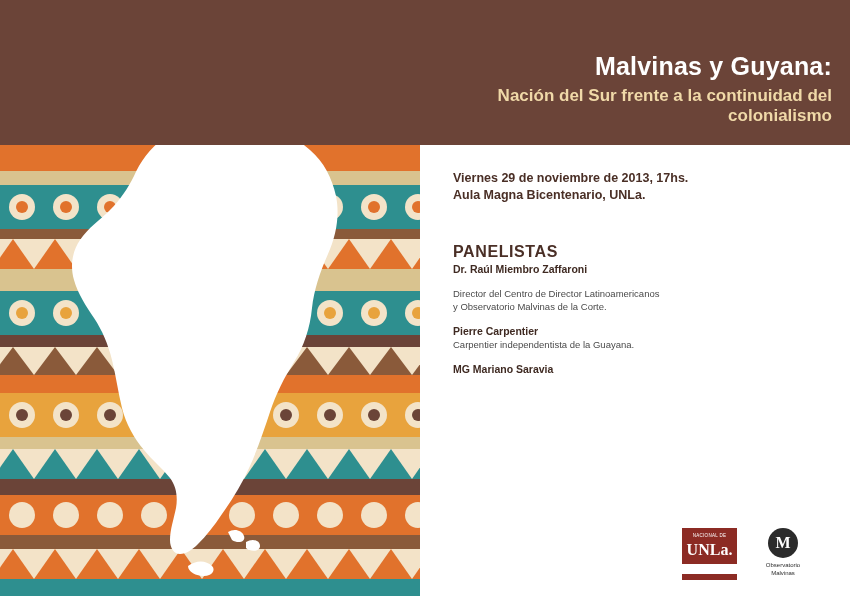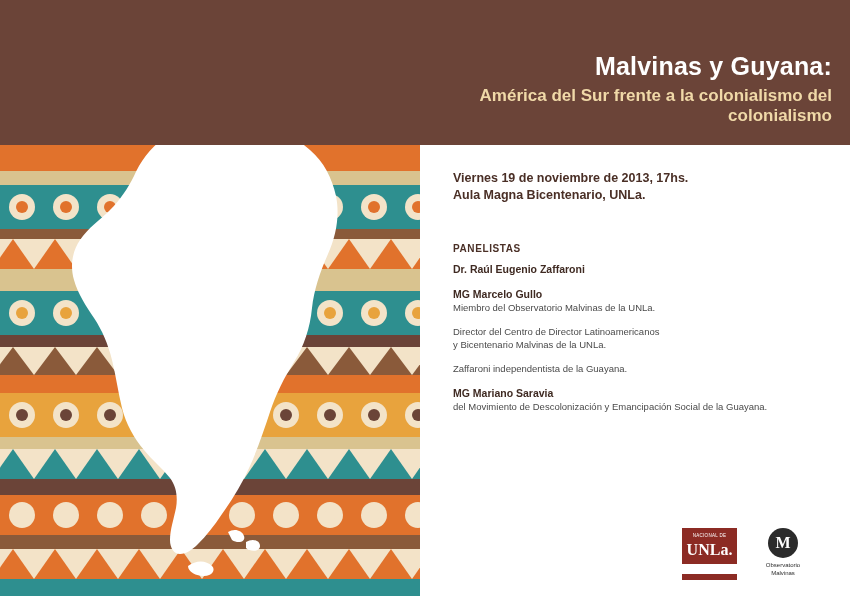--- a/index.html
+++ b/index.html
@@ -101,21 +101,21 @@
     color:#f0d9a8;
     font-size:17px;font-weight:bold;
   }
 
   .when{
     position:absolute;left:33px;top:170px;width:390px;
     color:#4a2f26;font-size:12.5px;font-weight:bold;line-height:17px;
   }
   .panel-head{
     position:absolute;left:33px;top:243px;
-    color:#4a2f26;font-size:10px;font-weight:bold;letter-spacing:.6px;
+    color:#4a2f26;font-size:16px;font-weight:bold;letter-spacing:.6px;
   }
   .panelists{
     position:absolute;left:33px;top:262px;width:395px;
   }
   .pan{margin-bottom:11px;}
   .pan .nm{
     color:#3f2a22;font-size:10.5px;font-weight:bold;line-height:14px;
   }
   .pan .rl{
     color:#4a4a4a;font-size:9.5px;line-height:13px;
@@ -416,55 +416,49 @@
           <path d="M254 532 C260 528, 268 530, 268 536 C268 542, 258 542, 254 538 Z"></path>
         </g>
       </svg>
     </div>
   </div>
 
   <div class="right-col">
     <div class="header-brown"></div>
     <div class="header-inner">
       <div class="title-main">Malvinas y Guyana:</div>
-      <div class="title-sub">América del Sur frente a la colonialismo del colonialismo</div>
+      <div class="title-sub">Nación del Sur frente a la continuidad del colonialismo</div>
     </div>
 
     <div class="when">
-      <div>Viernes 19 de noviembre de 2013, 17hs.</div>
+      <div>Viernes 29 de noviembre de 2013, 17hs.</div>
       <div>Aula Magna Bicentenario, UNLa.</div>
     </div>
 
     <div class="panel-head">PANELISTAS</div>
 
     <div class="panelists" id="panelists">
         <div class="pan">
-          <div class="nm">Dr. Raúl Eugenio Zaffaroni</div>
-        </div>
-        <div class="pan">
-          <div class="nm">MG Marcelo Gullo</div>
-          <div class="rl">
-            <div>Miembro del Observatorio Malvinas de la UNLa.</div>
-          </div>
+          <div class="nm">Dr. Raúl Miembro Zaffaroni</div>
         </div>
         <div class="pan">
           <div class="rl">
             <div>Director del Centro de Director Latinoamericanos</div>
-            <div>y Bicentenario Malvinas de la UNLa.</div>
+            <div>y Observatorio Malvinas de la Corte.</div>
           </div>
         </div>
         <div class="pan">
+          <div class="nm">Pierre Carpentier</div>
           <div class="rl">
-            <div>Zaffaroni independentista de la Guayana.</div>
+            <div>Carpentier independentista de la Guayana.</div>
           </div>
         </div>
         <div class="pan">
           <div class="nm">MG Mariano Saravia</div>
           <div class="rl">
-            <div>del Movimiento de Descolonización y Emancipación Social de la Guayana.</div>
           </div>
         </div>
       </div>
 
     <div class="logo-unla">
       <div class="unla-box"></div>
       <div class="unla-top">NACIONAL DE</div>
       <div class="unla-txt">UNLa.</div>
       <div class="unla-sub"></div>
     </div>

